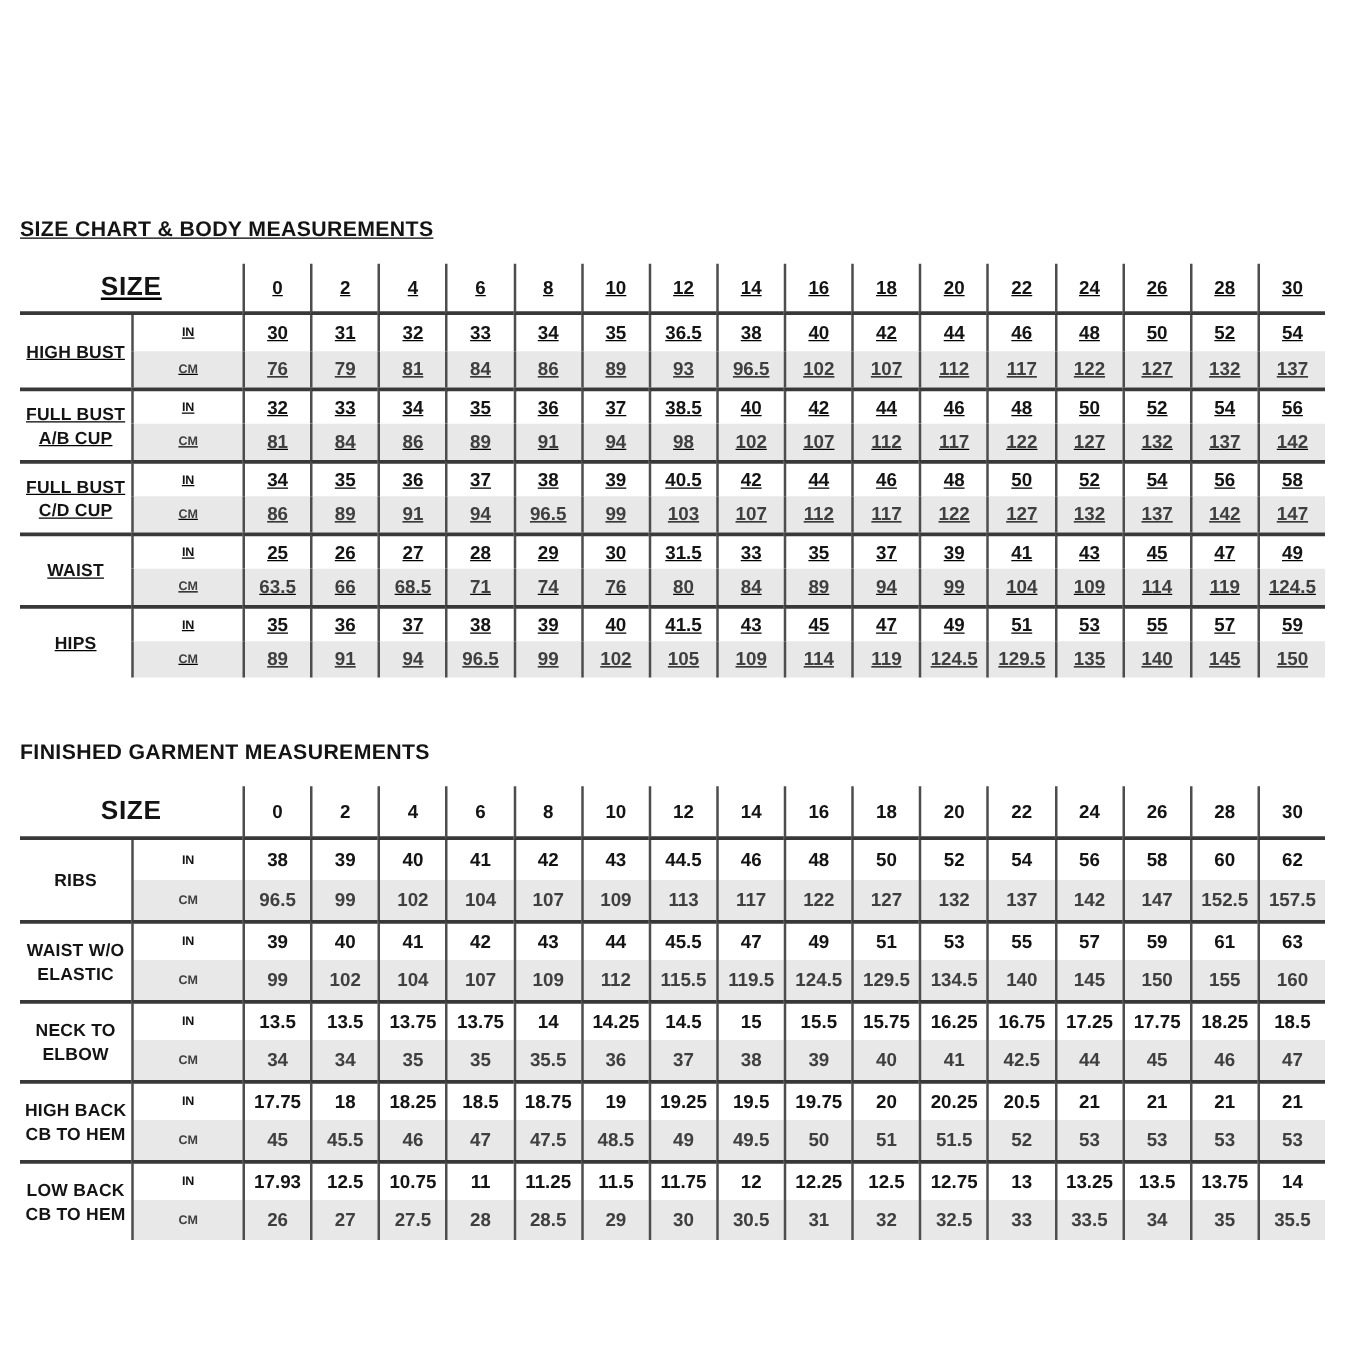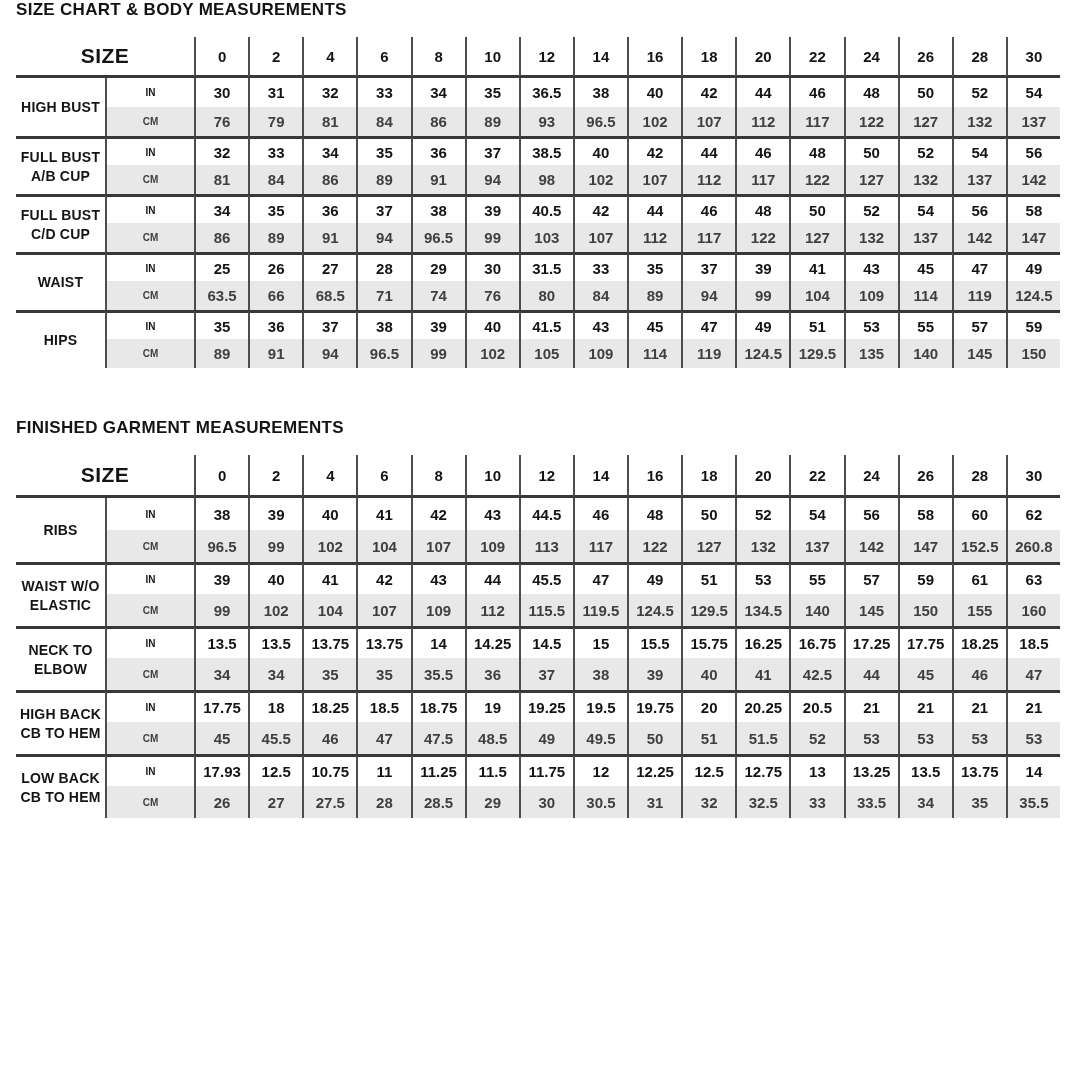--- a/index.html
+++ b/index.html
@@ -4,21 +4,21 @@
 <style>
   :root{
     --shade:#e8e8e8; --vline:#4d4d4d; --hline:#383838;
     --ink:#141414; --ink2:#3f3f3f; --bg:#ffffff;
   }
   *{box-sizing:border-box;}
   html,body{margin:0;padding:0;}
   body{background:var(--bg);font-family:"Liberation Sans",sans-serif;}
   .sheet{position:relative;width:1080px;height:1080px;background:var(--bg);overflow:hidden;}
   .section{margin-left:16px;}
-  .section.first{}
+  .section.first{padding-top:174px;text-decoration:underline;}
   .section.second{padding-top:50px;}
   .chart-title{
     font-size:17px;font-weight:bold;color:var(--ink);
     letter-spacing:.3px;margin:0 0 17px 0;
   }
   table.size-table{
     border-collapse:separate;border-spacing:0;table-layout:fixed;
     width:1044px;
   }
   table.size-table th,table.size-table td{
@@ -334,21 +334,21 @@
             <td class="val-cell">109</td>
             <td class="val-cell">113</td>
             <td class="val-cell">117</td>
             <td class="val-cell">122</td>
             <td class="val-cell">127</td>
             <td class="val-cell">132</td>
             <td class="val-cell">137</td>
             <td class="val-cell">142</td>
             <td class="val-cell">147</td>
             <td class="val-cell">152.5</td>
-            <td class="val-cell">260.8</td>
+            <td class="val-cell">157.5</td>
           </tr>
           <tr class="in-row group-start">
             <td class="label-cell" rowspan="2">WAIST W/O
 ELASTIC</td>
             <td class="unit-cell">IN</td>
             <td class="val-cell">39</td>
             <td class="val-cell">40</td>
             <td class="val-cell">41</td>
             <td class="val-cell">42</td>
             <td class="val-cell">43</td>

